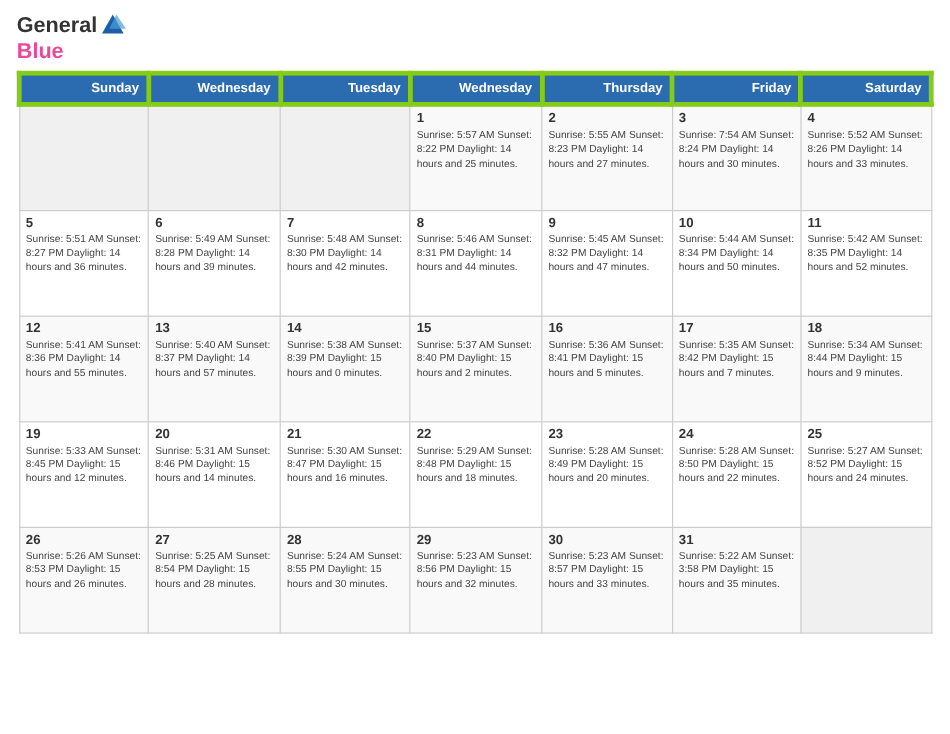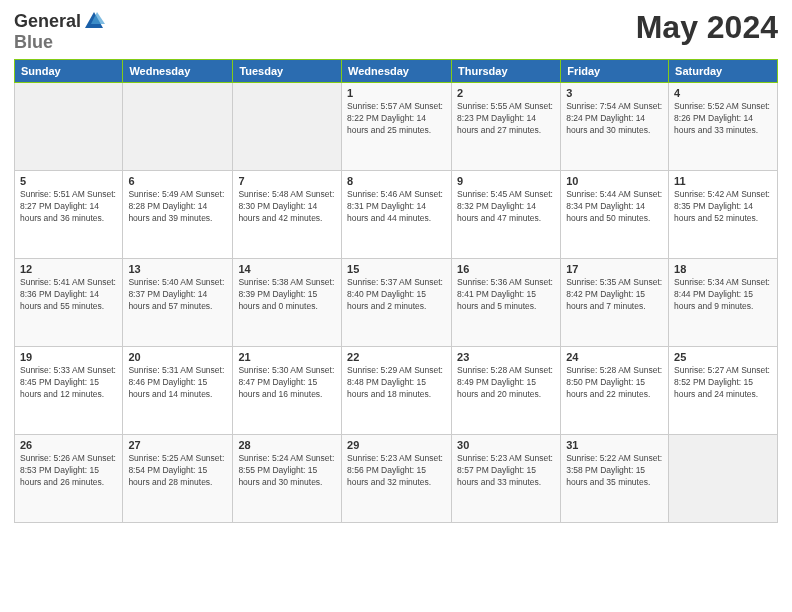--- a/index.html
+++ b/index.html
@@ -31,21 +31,21 @@
       align-items: center;
     }
     .logo-general {
       font-size: 18px;
       font-weight: bold;
       color: #333;
     }
     .logo-blue {
       font-size: 18px;
       font-weight: bold;
-      color: #737373;
+      color: #ec4899;
     }
     .logo-icon {
       width: 22px;
       height: 22px;
       margin-left: 2px;
     }
     .title-area {
       text-align: right;
     }
     .main-title {
@@ -60,25 +60,25 @@
       margin-top: 2px;
     }
     .calendar {
       width: 100%;
       border-collapse: collapse;
       font-size: 9.5px;
     }
     .calendar thead th {
       background: #2b6cb0;
       color: #fff;
-      text-align: left;
+      text-align: right;
       padding: 5px 6px;
       font-size: 11px;
       font-weight: bold;
-      border: 1px solid #84cc16;
+      border: 4px solid #84cc16;
     }
     .calendar tbody td {
       border: 1px solid #ccc;
       vertical-align: top;
       padding: 4px 5px;
       width: 113px;
       height: 88px;
       background: #fff;
     }
     .calendar tbody tr:nth-child(odd) td {
@@ -112,21 +112,20 @@
       <div class="logo-text">
         <span class="logo-general">General</span>
         <svg class="logo-icon" viewBox="0 0 22 22">
           <polygon points="11,2 20,18 2,18" fill="#1a5fa8"></polygon>
           <polygon points="14,2 22,14 8,14" fill="#4a9fd4" opacity="0.7"></polygon>
         </svg>
       </div>
       <span class="logo-blue">Blue</span>
     </div>
     <div class="title-area">
-      <div class="main-title">May 2024</div>
     </div>
   </div>
 
   <table class="calendar">
     <thead>
       <tr>
         <th>Sunday</th>
         <th>Wednesday</th>
         <th>Tuesday</th>
         <th>Wednesday</th>

